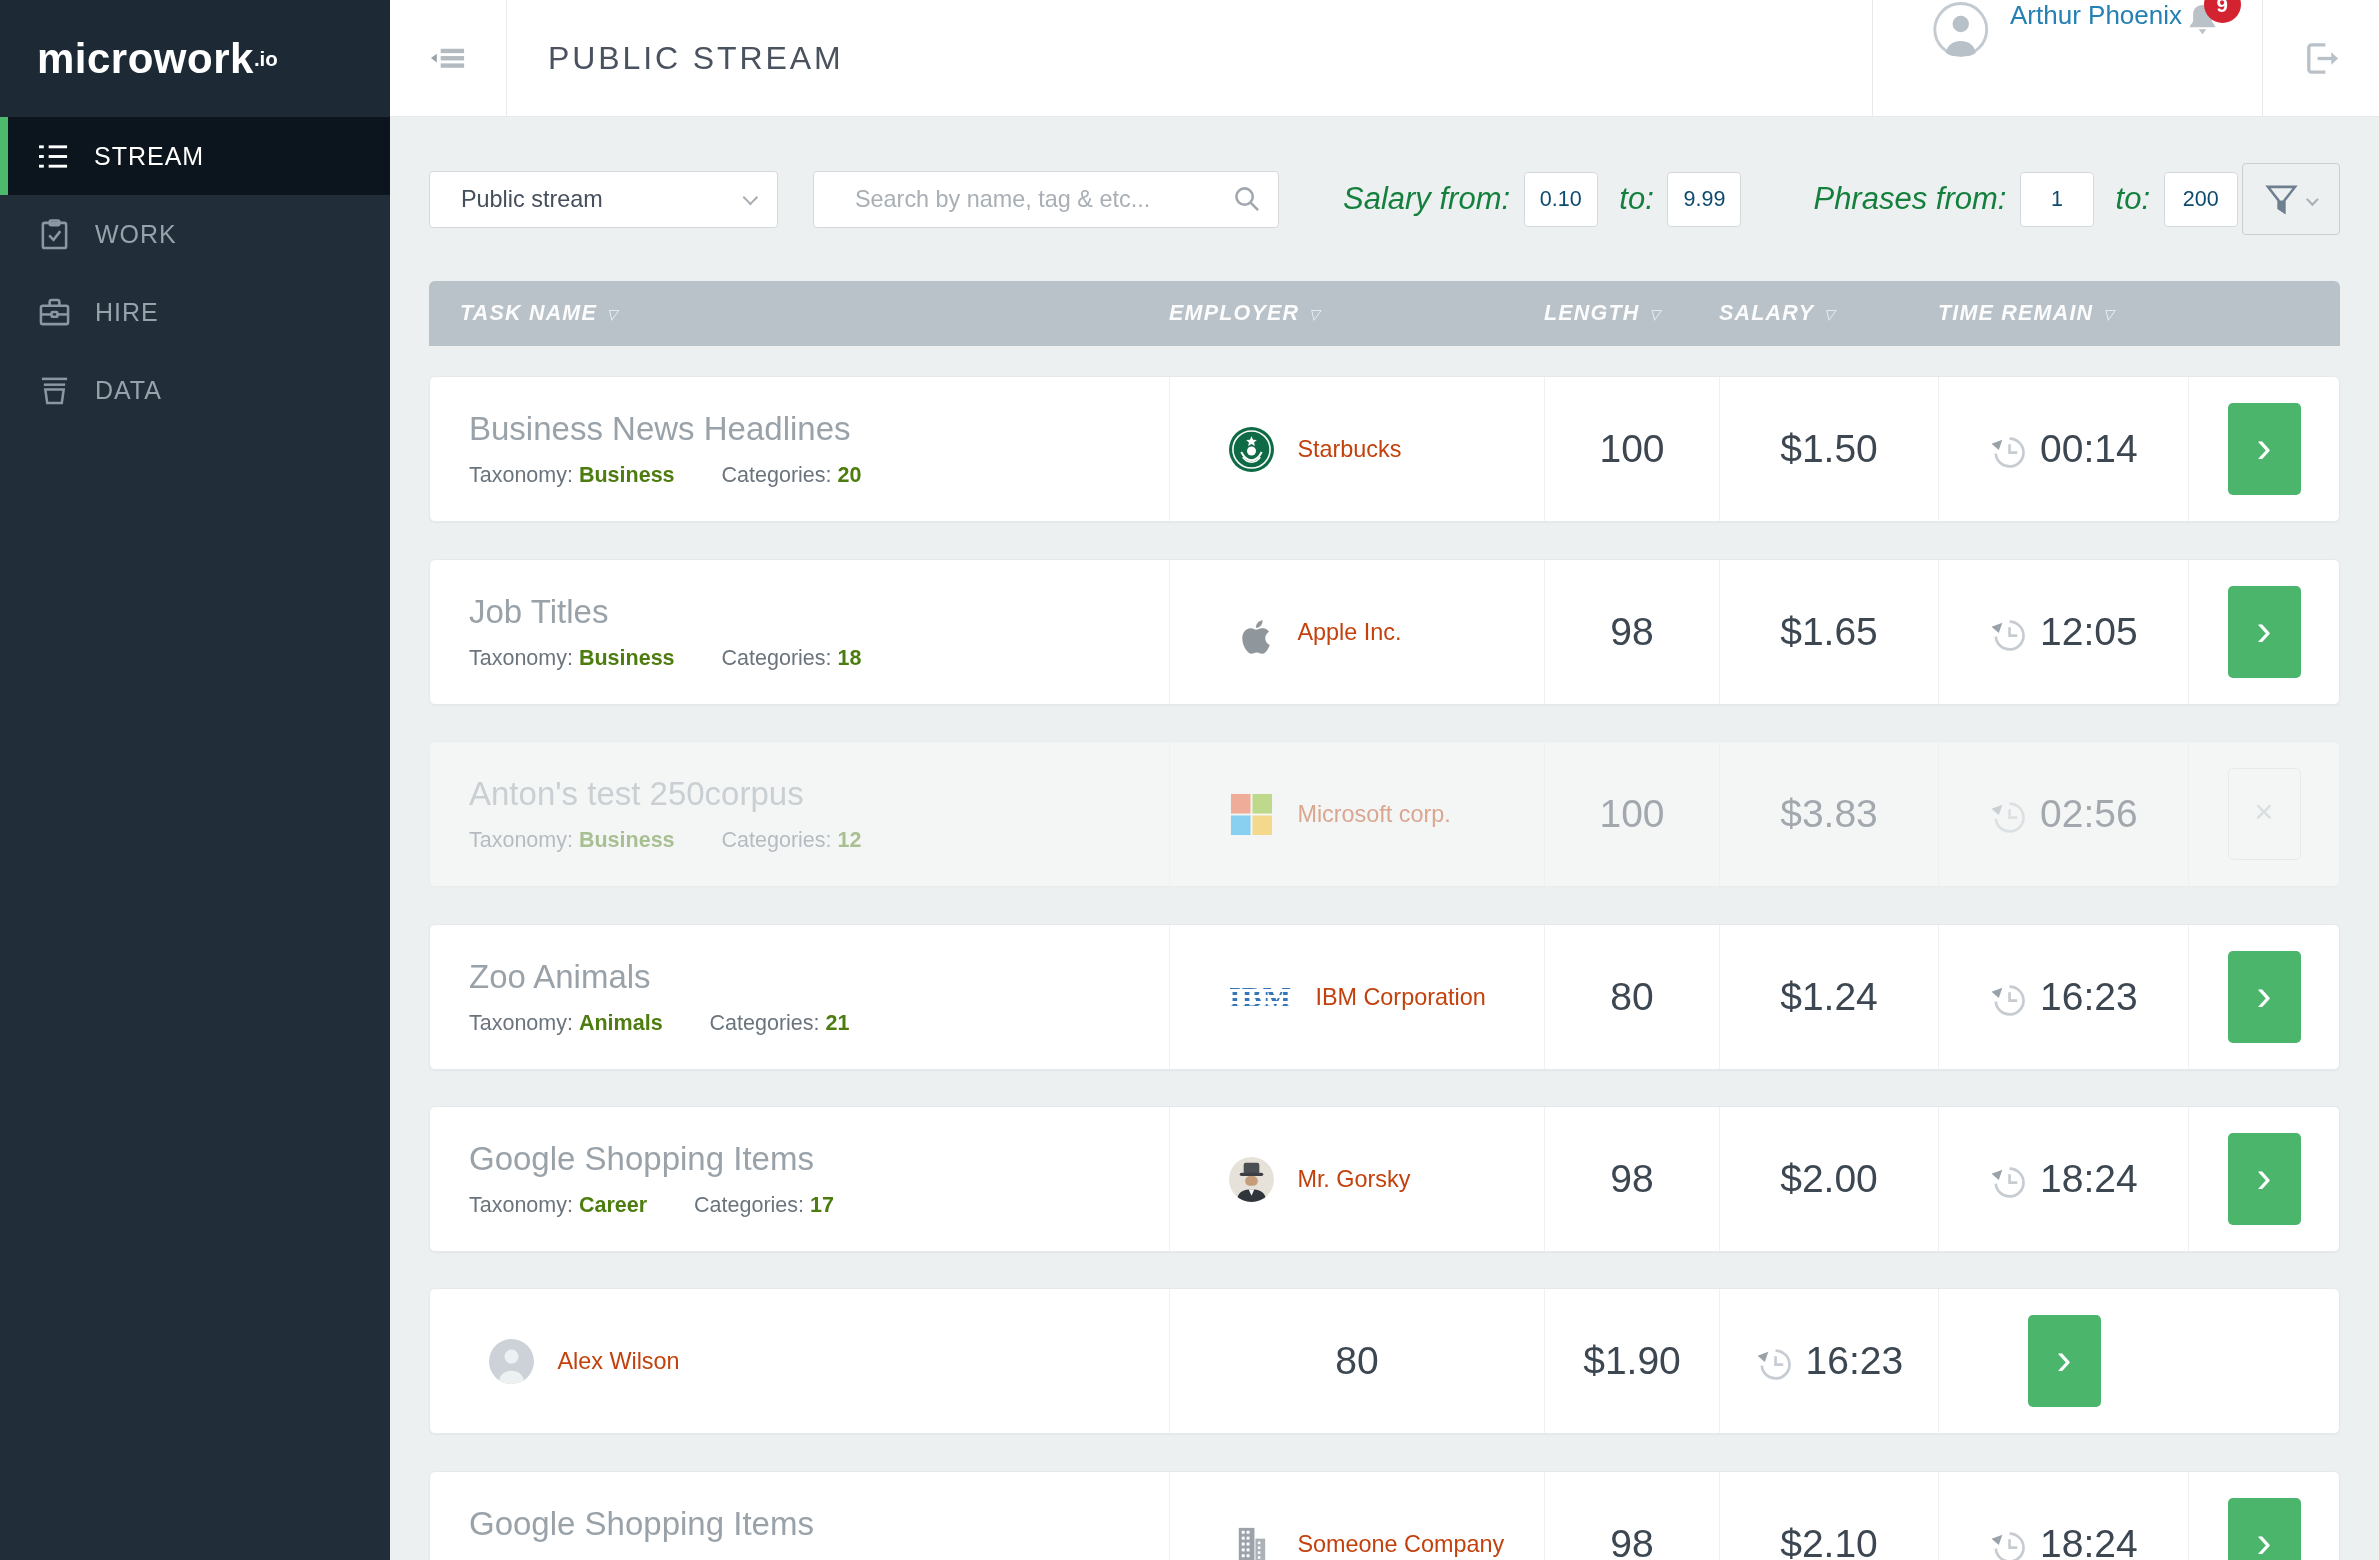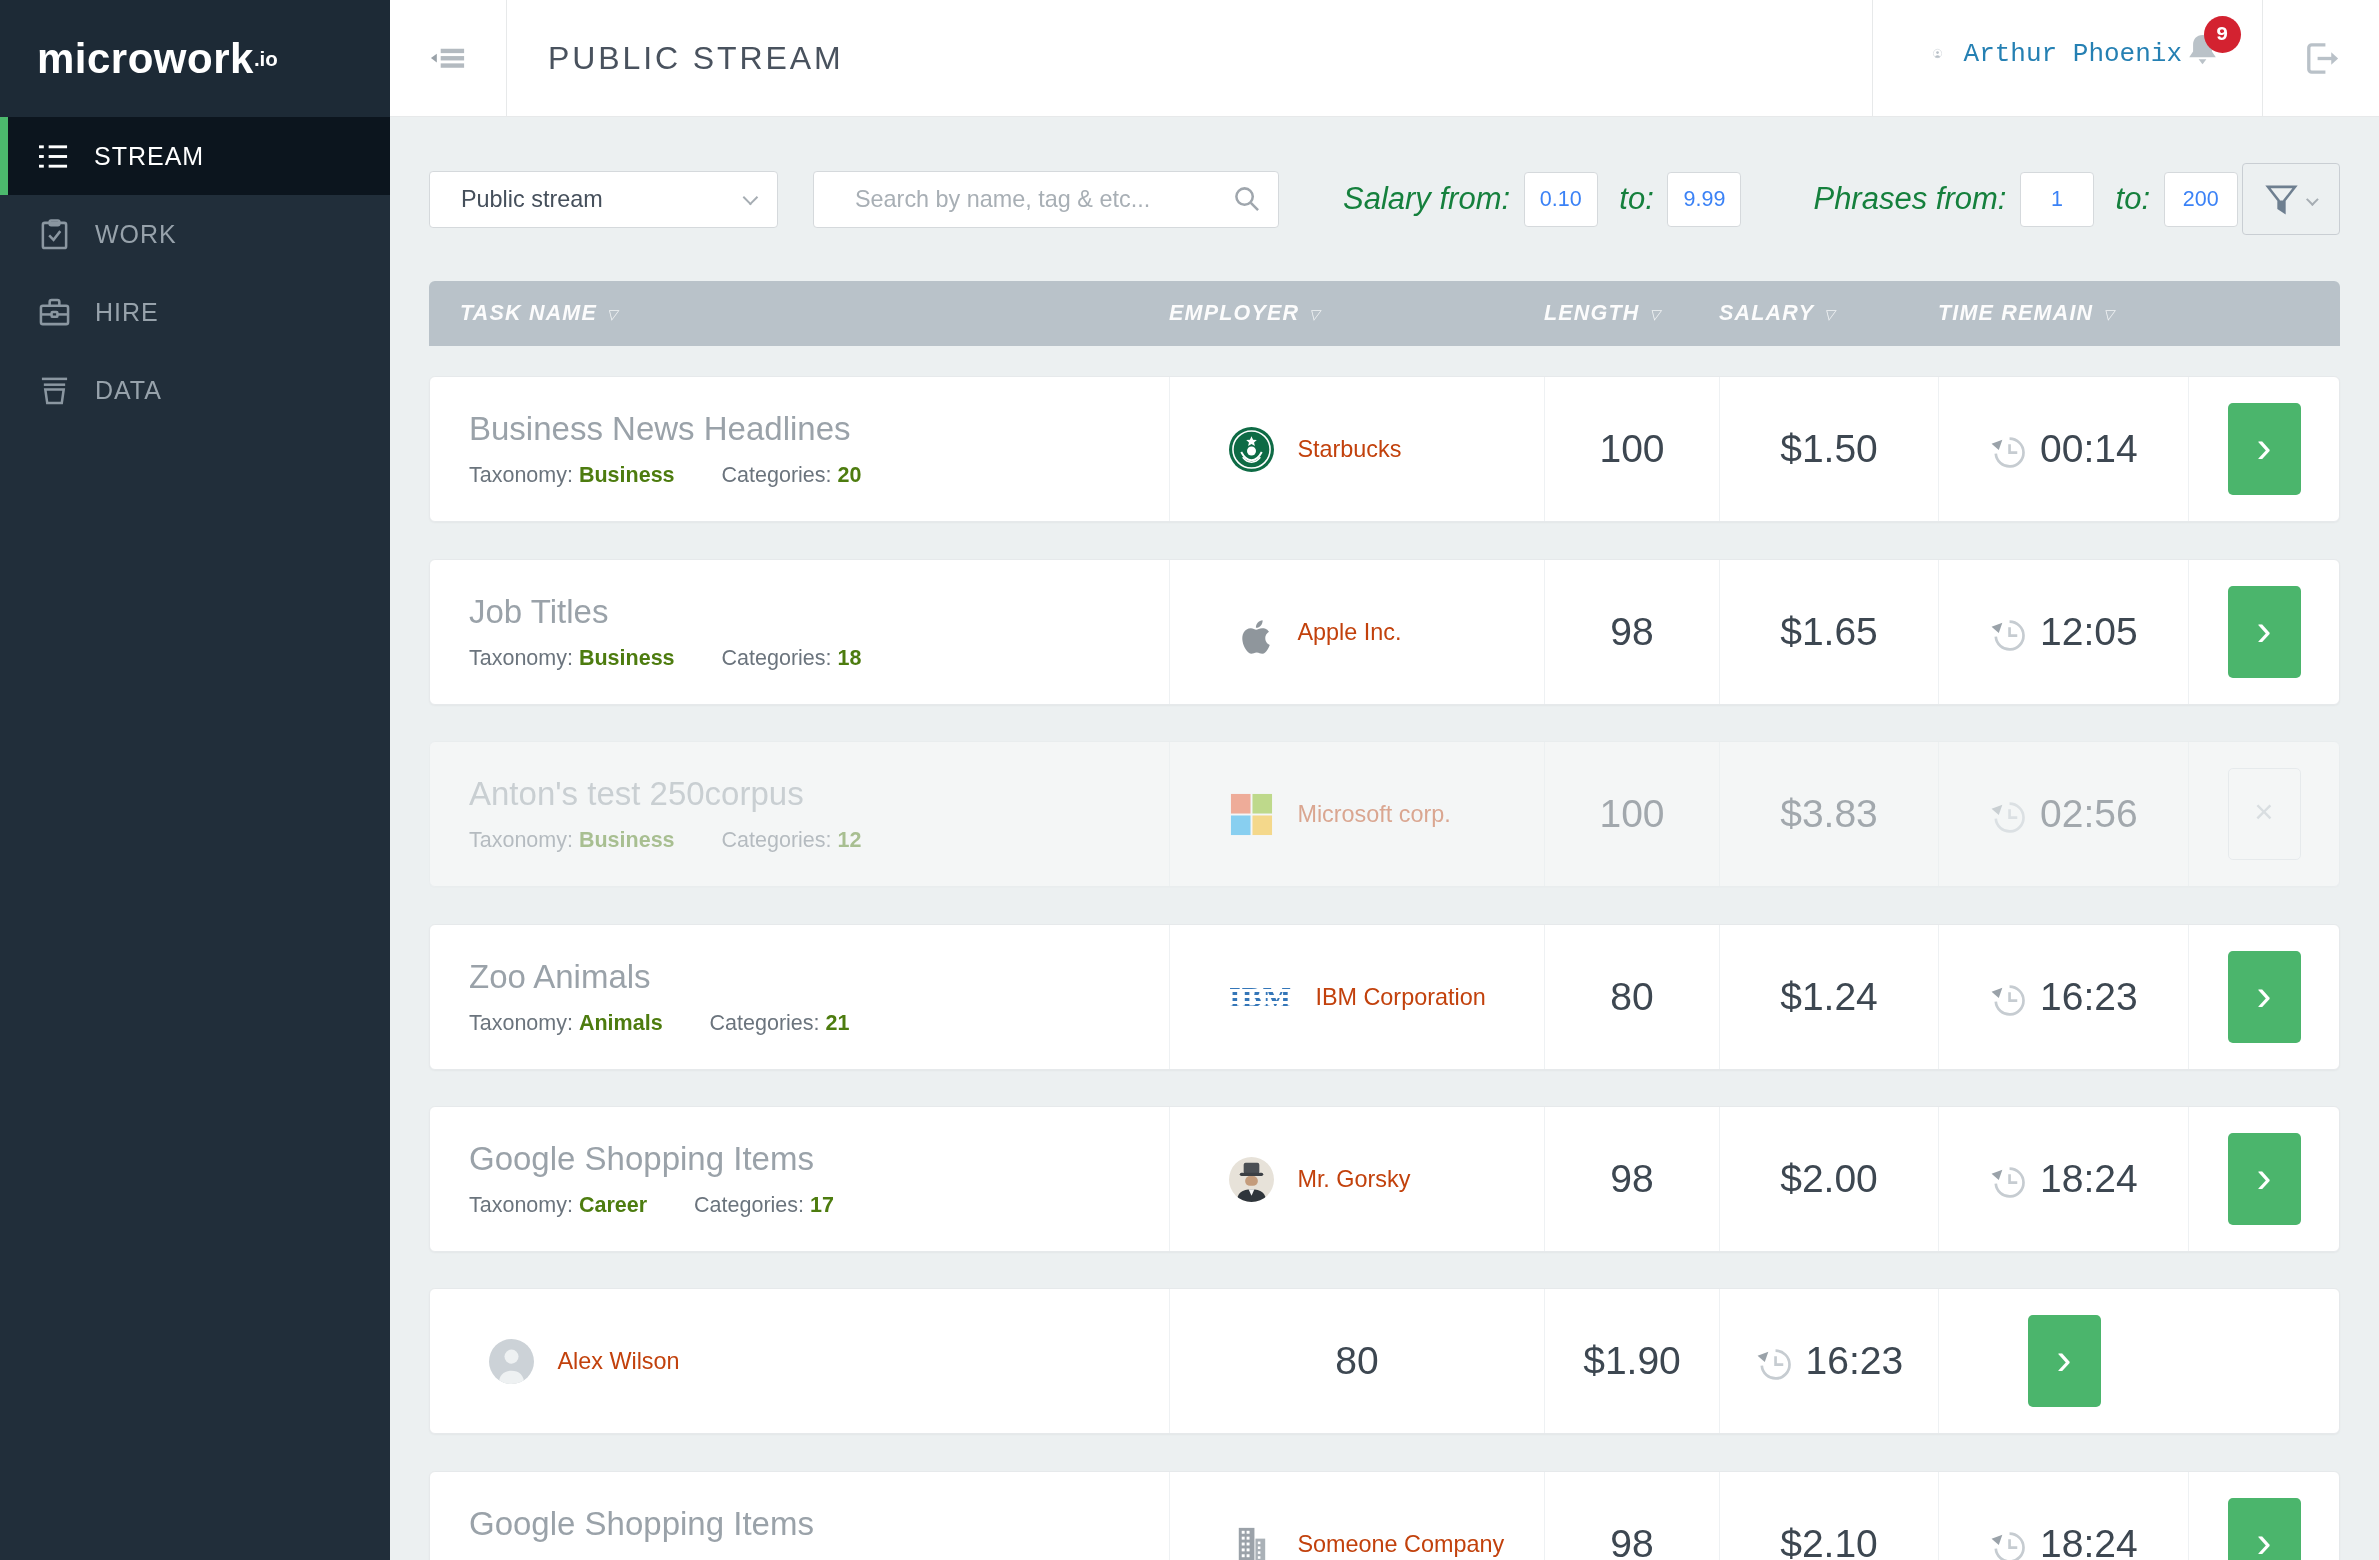--- a/index.html
+++ b/index.html
@@ -15,40 +15,40 @@
   .nav-item .nicon { width:31px; height:31px; margin-right:25px; flex:0 0 31px; }
   .nav-item.active { background:#0c151e; color:#ffffff; border-left:8.8px solid #4cb96d; padding-left:30px; }
   .nav-item svg { stroke:#8b97a1; }
   .nav-item.active svg { stroke:#ffffff; }
 
   
   .header { position:absolute; left:390px; top:0; right:0; height:117px; background:#fff; border-bottom:1px solid #e7e9ea; display:flex; align-items:center; z-index:4; }
   .collapse-block { width:117px; height:100%; border-right:1px solid #e7e9ea; display:flex; align-items:center; justify-content:center; cursor:pointer; }
   .page-title { margin-left:41px; font-size:32px; letter-spacing:2.9px; color:#49525e; }
   .header-right { margin-left:auto; height:100%; display:flex; align-items:center; }
-  .user-block { height:100%; width:390px; border-left:1px solid #e7e9ea; display:flex; align-items:center; padding:0 39px 9px 60px;font-family:Liberation Mono, monospace; }
+  .user-block { height:100%; width:390px; border-left:1px solid #e7e9ea; display:flex; align-items:flex-start; padding:0 39px 9px 60px; }
   .user-name { color:#2580b3; font-size:26px; margin-left:21.5px; cursor:pointer; white-space:nowrap; }
   .bell-wrap { position:relative; margin-left:auto; cursor:pointer; }
   .badge { position:absolute; top:-13.7px; right:-17.6px; width:37px; height:37px; border-radius:50%; background:#d32230; color:#fff; font-size:20.5px; font-weight:bold; display:flex; align-items:center; justify-content:center; }
   .logout-block { height:100%; width:117px; border-left:1px solid #e7e9ea; display:flex; align-items:center; justify-content:center; cursor:pointer; }
 
   
   .main { position:absolute; left:390px; top:117px; right:0; bottom:0; background:#ecf0f1; overflow:hidden; }
 
   
   .filterbar { position:absolute; left:0; top:0; right:0; height:164px; display:flex; align-items:center; padding:0 39px; }
   .fake-select { width:349px; height:57px; background:#fff; border:1px solid #d5d9dc; border-radius:3.9px; display:flex; align-items:center; padding:0 23.4px 0 31px; font-size:23.4px; color:#454f5b; cursor:pointer; }
   .chev { width:10.7px; height:10.7px; border-right:2px solid #a6adb3; border-bottom:2px solid #a6adb3; transform:rotate(45deg) translateY(-2.9px); margin-left:auto; }
   .search-wrap { position:relative; margin-left:35px; }
   .search-input { width:466px; height:57px; background:#fff; border:1px solid #d5d9dc; border-radius:3.9px; font-size:23.4px; color:#454f5b; padding:0 62px 0 41px; font-family:"Liberation Sans",sans-serif; }
   .search-input::placeholder { color:#a8afb5; }
   .search-icon { position:absolute; right:19.5px; top:14.6px; }
   .flabel { font-size:31px; color:#15803d; white-space:nowrap;font-style:italic; }
   .lbl-salary { margin-left:64px; }
-  .mini-input { width:74px; height:55px; background:#fff; border:1px solid #d5d9dc; border-radius:3.9px; text-align:center; font-size:21.5px; color:#3b82f6; margin-left:13.7px; font-family:"Liberation Sans",sans-serif; }
+  .mini-input { width:74px; height:55px; background:#fff; border:1px solid #d5d9dc; border-radius:3.9px; text-align:center; font-size:21.5px; color:#0c4a6e; margin-left:13.7px; font-family:"Liberation Sans",sans-serif; }
   .lbl-to { margin-left:21.5px; }
   .lbl-phrases { margin-left:72px; }
   .filter-btn { margin-left:auto; width:98px; height:72px; border:1px solid #c9ced3; border-radius:3.9px; background:transparent; display:flex; align-items:center; justify-content:center; gap:7.8px; cursor:pointer; }
   .filter-btn .chev { transform:rotate(45deg); width:8.8px; height:8.8px; margin-left:2px; }
 
   
   .grid-cols { display:grid; grid-template-columns:740px 375px 175px 219px 250px 1fr; }
   .thead { position:absolute; left:39px; right:39px; top:164px; height:65px; background:#b9c2c9; border-radius:5.9px 5.9px 0 0; align-items:center; }
   .th { display:flex; align-items:center; color:rgba(255,255,255,.95); font-size:21.5px; font-weight:bold; letter-spacing:1.2px; cursor:pointer;font-style:italic; }
   .th:first-child { padding-left:31px; }

